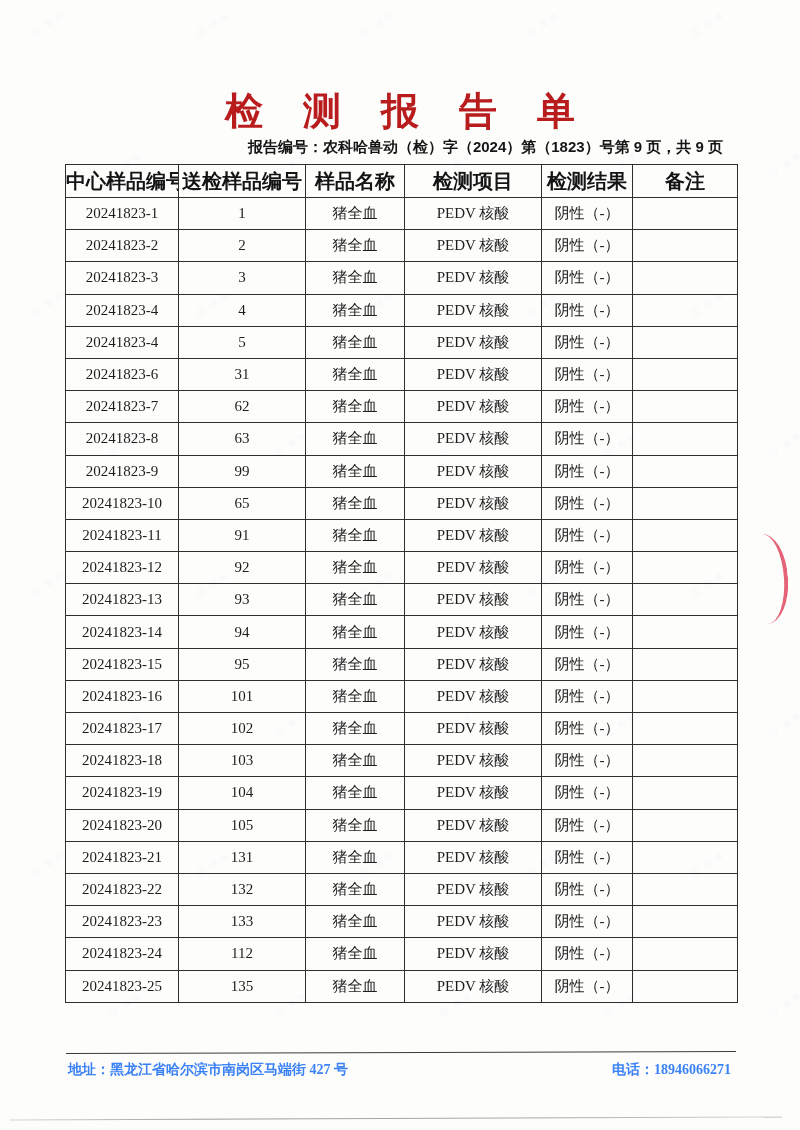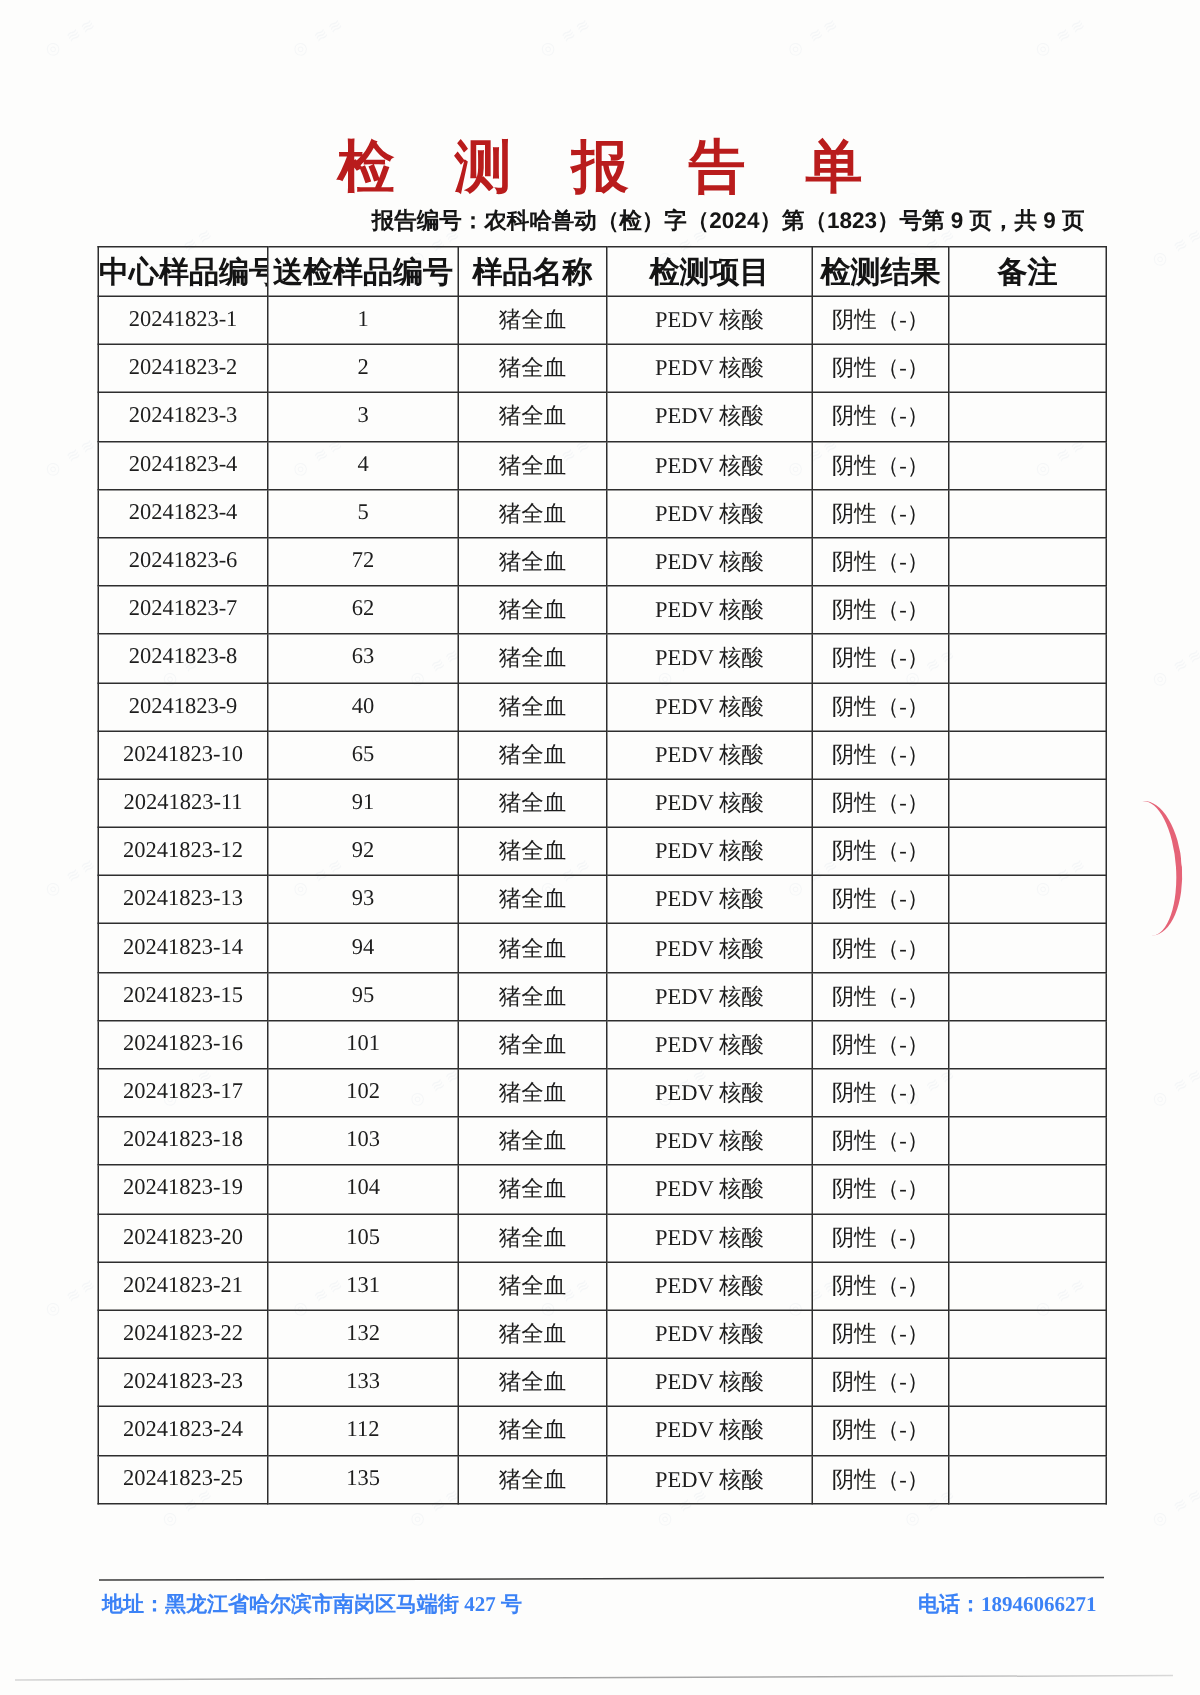--- a/index.html
+++ b/index.html
@@ -194,21 +194,21 @@
         <tr>
           <td>20241823-4</td>
           <td>5</td>
           <td>猪全血</td>
           <td>PEDV 核酸</td>
           <td>阴性（-）</td>
           <td></td>
         </tr>
         <tr>
           <td>20241823-6</td>
-          <td>72</td>
+          <td>31</td>
           <td>猪全血</td>
           <td>PEDV 核酸</td>
           <td>阴性（-）</td>
           <td></td>
         </tr>
         <tr>
           <td>20241823-7</td>
           <td>62</td>
           <td>猪全血</td>
           <td>PEDV 核酸</td>
@@ -218,21 +218,21 @@
         <tr>
           <td>20241823-8</td>
           <td>63</td>
           <td>猪全血</td>
           <td>PEDV 核酸</td>
           <td>阴性（-）</td>
           <td></td>
         </tr>
         <tr>
           <td>20241823-9</td>
-          <td>40</td>
+          <td>99</td>
           <td>猪全血</td>
           <td>PEDV 核酸</td>
           <td>阴性（-）</td>
           <td></td>
         </tr>
         <tr>
           <td>20241823-10</td>
           <td>65</td>
           <td>猪全血</td>
           <td>PEDV 核酸</td>

